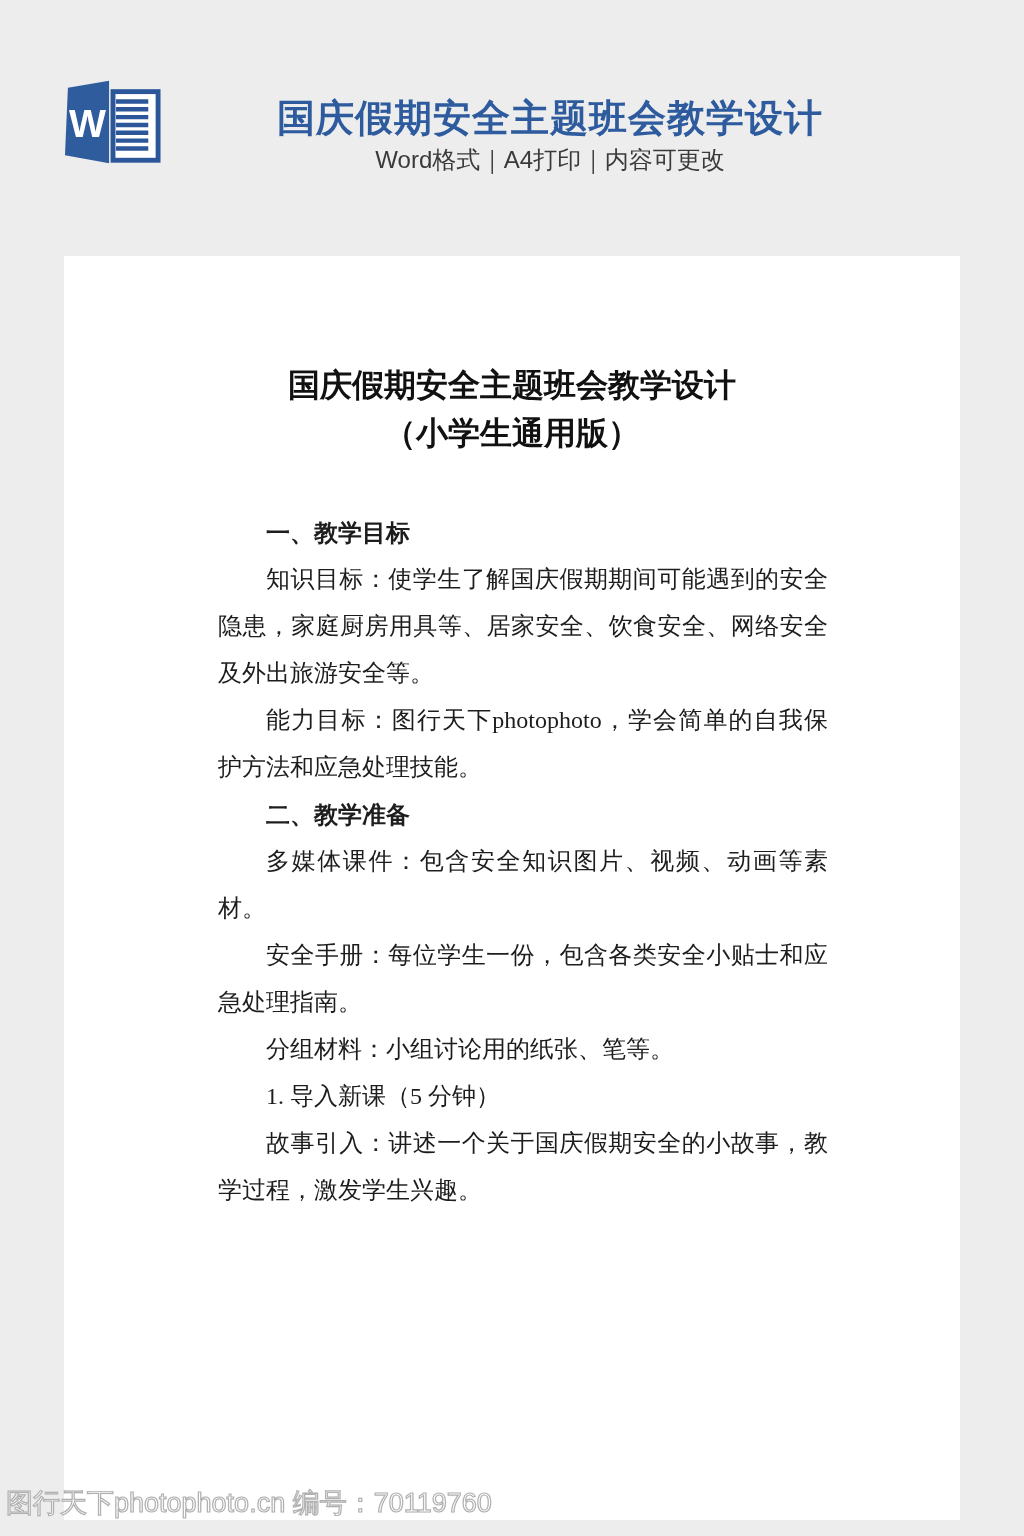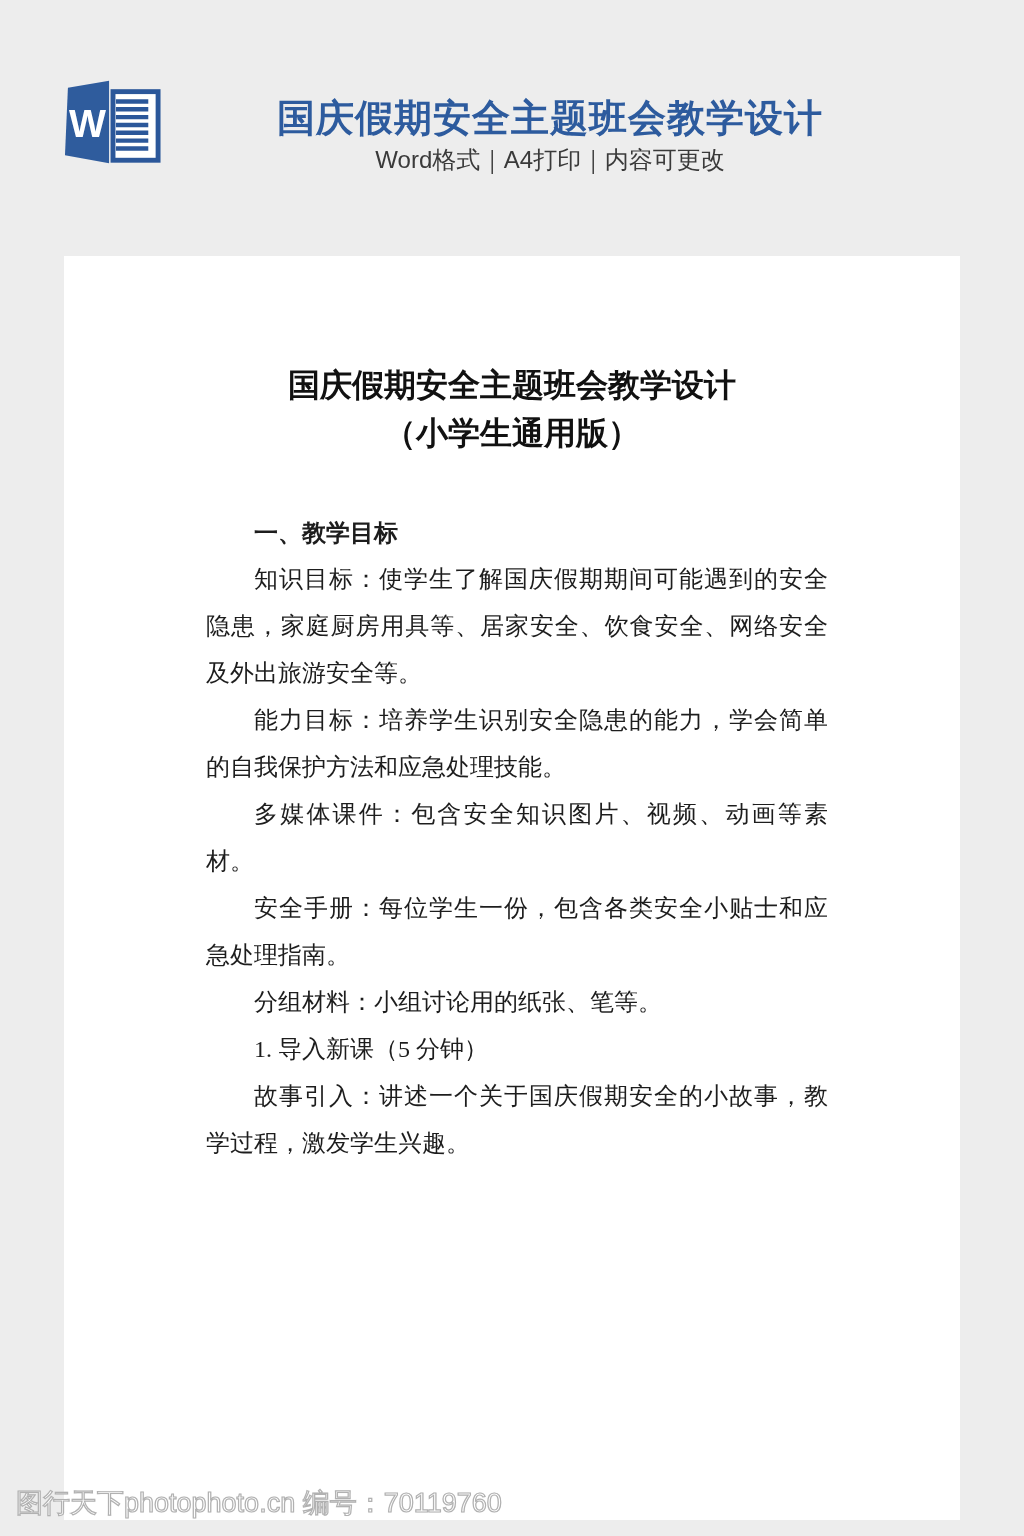--- a/index.html
+++ b/index.html
@@ -61,41 +61,41 @@
   }
   .doc-title {
     margin: 105px 40px 0 40px;
     text-align: center;
     font-size: 32px;
     line-height: 48px;
     font-weight: bold;
     color: #111111;
   }
   .doc-body {
-    margin: 52px 0 0 6px;
+    margin: 52px 0 0 18px;
     padding: 0 132px 0 136px;
     font-size: 24px;
     line-height: 47px;
     color: #1d1d1d;
     text-align: justify;
   }
   .doc-body p {
     margin: 0;
     text-indent: 48px;
   }
   .doc-body p.heading {
     font-weight: bold;
     font-family: "Liberation Sans", "DejaVu Sans", sans-serif;
     text-align: left;
   }
 
   
   .watermark {
     position: absolute;
-    left: 16px; top: 1486px;
+    left: 6px; top: 1486px;
     font-family: "Liberation Sans", "DejaVu Sans", sans-serif;
     font-size: 27px;
     line-height: 34px;
     color: #ffffff;
     -webkit-text-stroke: 1.2px #b1b1b1;
     text-shadow: 0 0 1px #c4c4c4;
     white-space: nowrap;
   }
   .bottom-strip {
     position: absolute;
@@ -131,21 +131,22 @@
 </div>
 
 <div class="page">
   <div class="doc-title">
     <div>国庆假期安全主题班会教学设计</div>
     <div>（小学生通用版）</div>
   </div>
   <div class="doc-body">
     <p class="heading">一、教学目标</p>
     <p>知识目标：使学生了解国庆假期期间可能遇到的安全隐患，家庭厨房用具等、居家安全、饮食安全、网络安全及外出旅游安全等。</p>
-    <p>能力目标：培养学生识别安全隐患的能力，学会简单的自我保护方法和应急处理技能。</p>
+    <p>能力目标：图行天下photophoto，学会简单的自我保护方法和应急处理技能。</p>
+    <p class="heading">二、教学准备</p>
     <p>多媒体课件：包含安全知识图片、视频、动画等素材。</p>
     <p>安全手册：每位学生一份，包含各类安全小贴士和应急处理指南。</p>
     <p>分组材料：小组讨论用的纸张、笔等。</p>
     <p>1. 导入新课（5 分钟）</p>
     <p>故事引入：讲述一个关于国庆假期安全的小故事，教学过程，激发学生兴趣。</p>
   </div>
 </div>
 
 <div class="bottom-strip"></div>
 <div class="watermark">图行天下photophoto.cn 编号：70119760</div>

